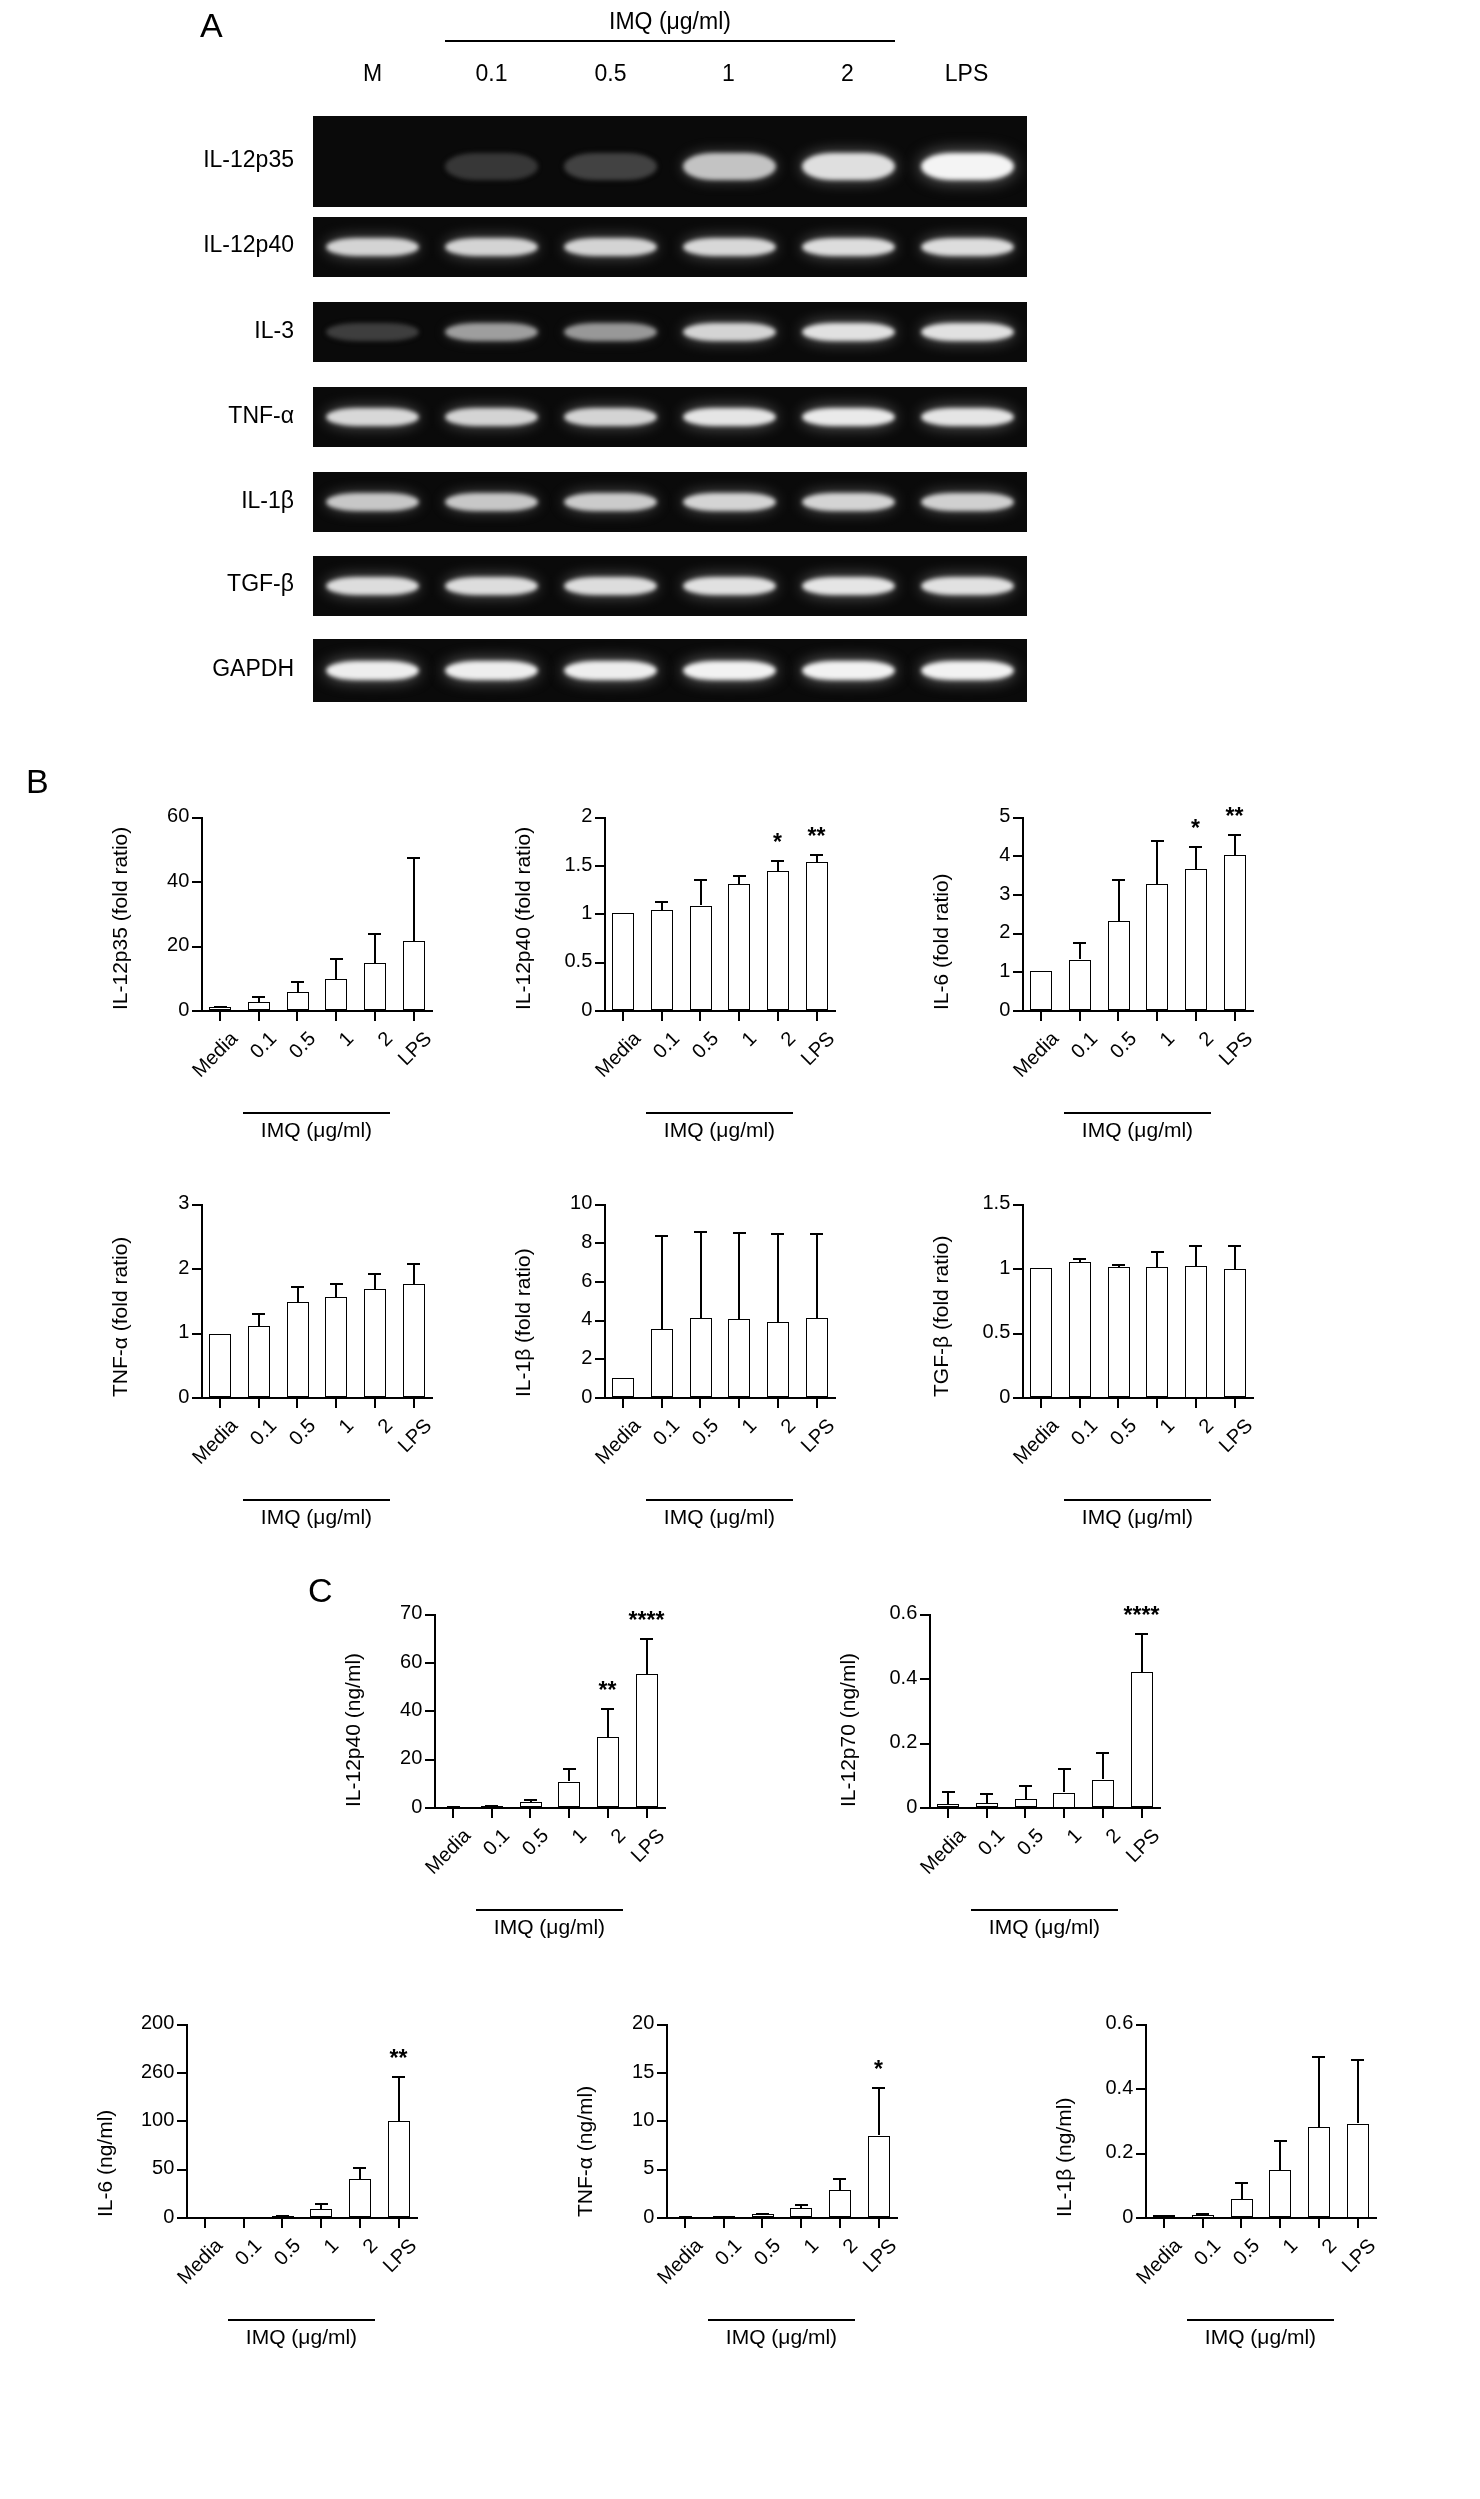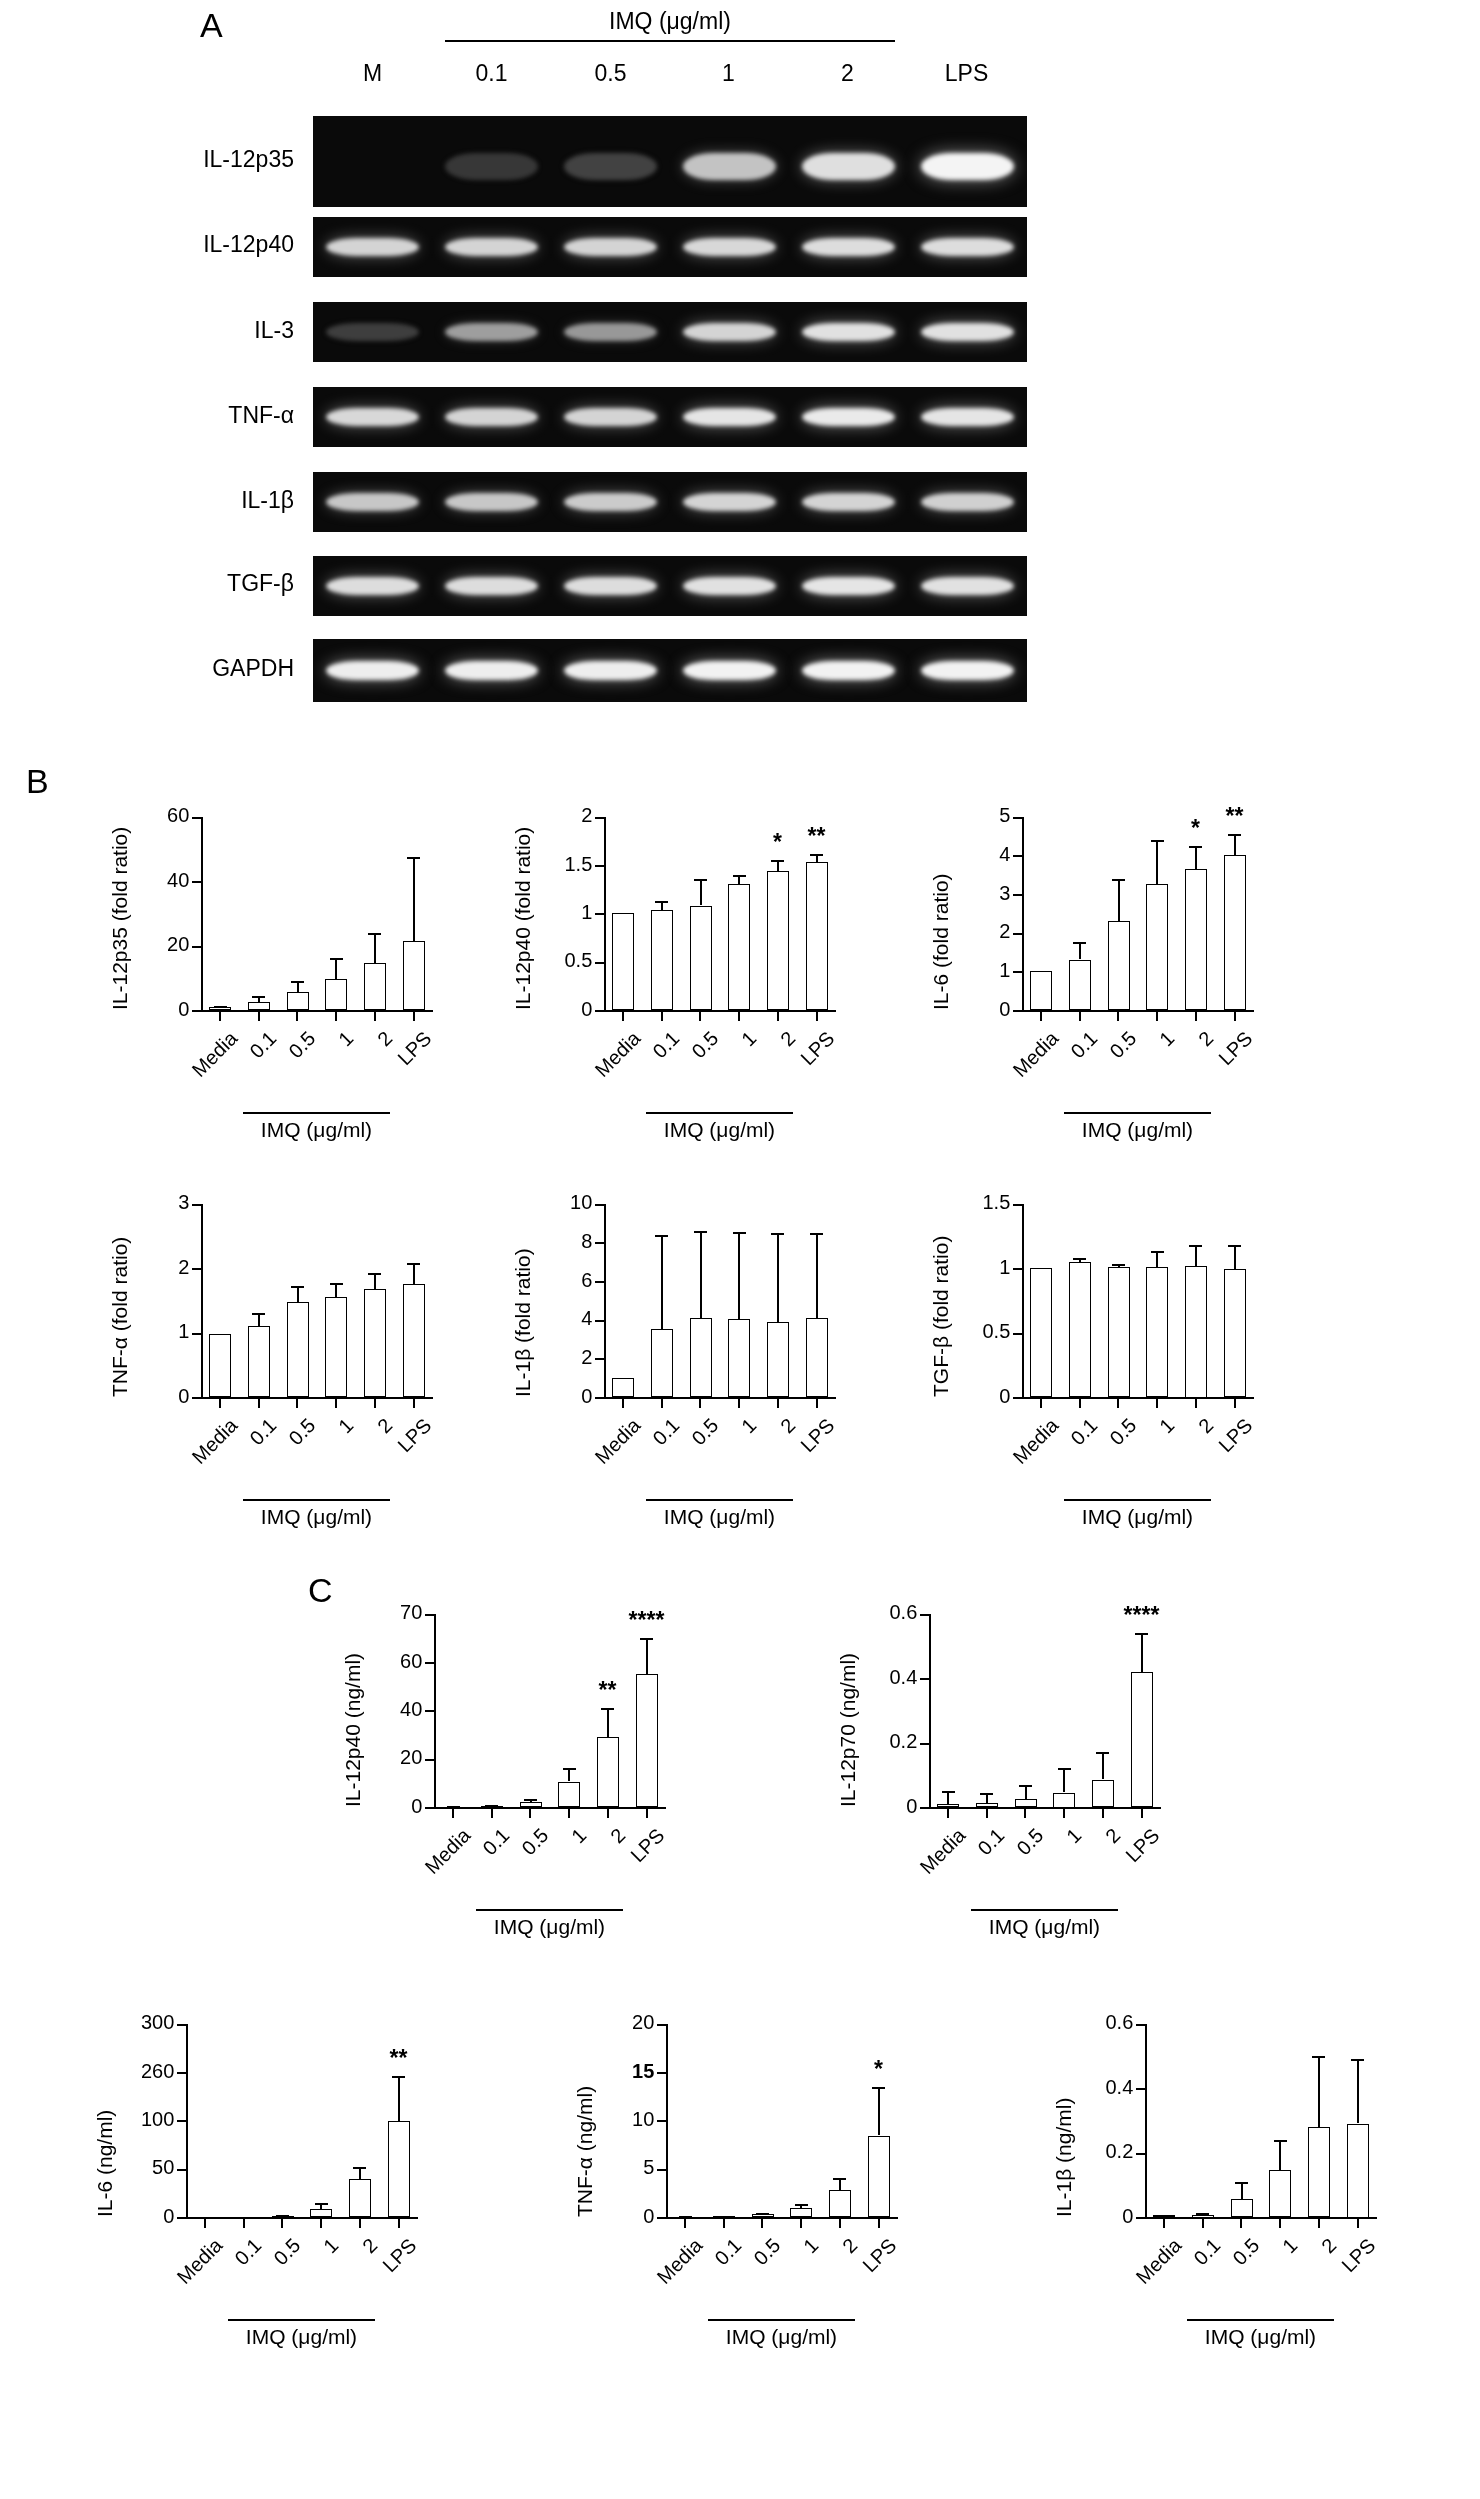--- a/index.html
+++ b/index.html
@@ -609,21 +609,21 @@
       <div class="chart-axis-h" style="left: 93px; top: 205px; width: 232px;"></div>
       <div class="tick-h" style="left: 84px; top: 205px;"></div>
       <div class="ytick-label" style="left: 19.3px; width: 62px; top: 193px;">0</div>
       <div class="tick-h" style="left: 84px; top: 157px;"></div>
       <div class="ytick-label" style="left: 19.3px; width: 62px; top: 144px;">50</div>
       <div class="tick-h" style="left: 84px; top: 108px;"></div>
       <div class="ytick-label" style="left: 19.3px; width: 62px; top: 96px;">100</div>
       <div class="tick-h" style="left: 84px; top: 60px;"></div>
       <div class="ytick-label" style="left: 19.3px; width: 62px; top: 48px;">260</div>
       <div class="tick-h" style="left: 84px; top: 11.6px;"></div>
-      <div class="ytick-label" style="left: 19.3px; width: 62px; top: -0.8px;">300</div>
+      <div class="ytick-label" style="left: 19.3px; width: 62px; top: -0.8px;">200</div>
       <div class="ylabel" style="left: 0px; top: 205px;">IL-6 (ng/ml)</div>
       <div class="bar" style="left: 101px; top: 205px; width: 21.7px; height: 0.8px;"></div>
       <div class="errbar-line" style="left: 111px; top: 205px; height: 0.1px;"></div>
       <div class="errbar-cap" style="left: 106px; top: 205px; width: 13px;"></div>
       <div class="tick-v" style="left: 111px; top: 207px;"></div>
       <div class="xtick-label" style="left: 118px; top: 222px; width: 124px; transform: rotate(-45deg); transform-origin: right top; margin-left: -124px;">Media</div>
       <div class="bar" style="left: 140px; top: 205px; width: 21.7px; height: 0.8px;"></div>
       <div class="errbar-line" style="left: 150px; top: 205px; height: 0.2px;"></div>
       <div class="errbar-cap" style="left: 144px; top: 205px; width: 13px;"></div>
       <div class="tick-v" style="left: 150px; top: 207px;"></div>
@@ -655,21 +655,21 @@
     <div class="chart" style="left: 573px; top: 2012px; width: 364px; height: 364px;">
       <div class="chart-axis-v" style="left: 93px; top: 11.6px; height: 195px;"></div>
       <div class="chart-axis-h" style="left: 93px; top: 205px; width: 232px;"></div>
       <div class="tick-h" style="left: 84px; top: 205px;"></div>
       <div class="ytick-label" style="left: 19.3px; width: 62px; top: 193px;">0</div>
       <div class="tick-h" style="left: 84px; top: 157px;"></div>
       <div class="ytick-label" style="left: 19.3px; width: 62px; top: 144px;">5</div>
       <div class="tick-h" style="left: 84px; top: 108px;"></div>
       <div class="ytick-label" style="left: 19.3px; width: 62px; top: 96px;">10</div>
       <div class="tick-h" style="left: 84px; top: 60px;"></div>
-      <div class="ytick-label" style="left: 19.3px; width: 62px; top: 48px; font-weight: bold;">15</div>
+      <div class="ytick-label" style="left: 19.3px; width: 62px; top: 48px;">15</div>
       <div class="tick-h" style="left: 84px; top: 11.6px;"></div>
       <div class="ytick-label" style="left: 19.3px; width: 62px; top: -0.8px;">20</div>
       <div class="ylabel" style="left: 0px; top: 205px;">TNF-α (ng/ml)</div>
       <div class="bar" style="left: 101px; top: 205px; width: 21.7px; height: 0.8px;"></div>
       <div class="errbar-line" style="left: 111px; top: 204px; height: 0.2px;"></div>
       <div class="errbar-cap" style="left: 106px; top: 204px; width: 13px;"></div>
       <div class="tick-v" style="left: 111px; top: 207px;"></div>
       <div class="xtick-label" style="left: 118px; top: 222px; width: 124px; transform: rotate(-45deg); transform-origin: right top; margin-left: -124px;">Media</div>
       <div class="bar" style="left: 140px; top: 204px; width: 21.7px; height: 1px;"></div>
       <div class="errbar-line" style="left: 150px; top: 204px; height: 0.5px;"></div>

